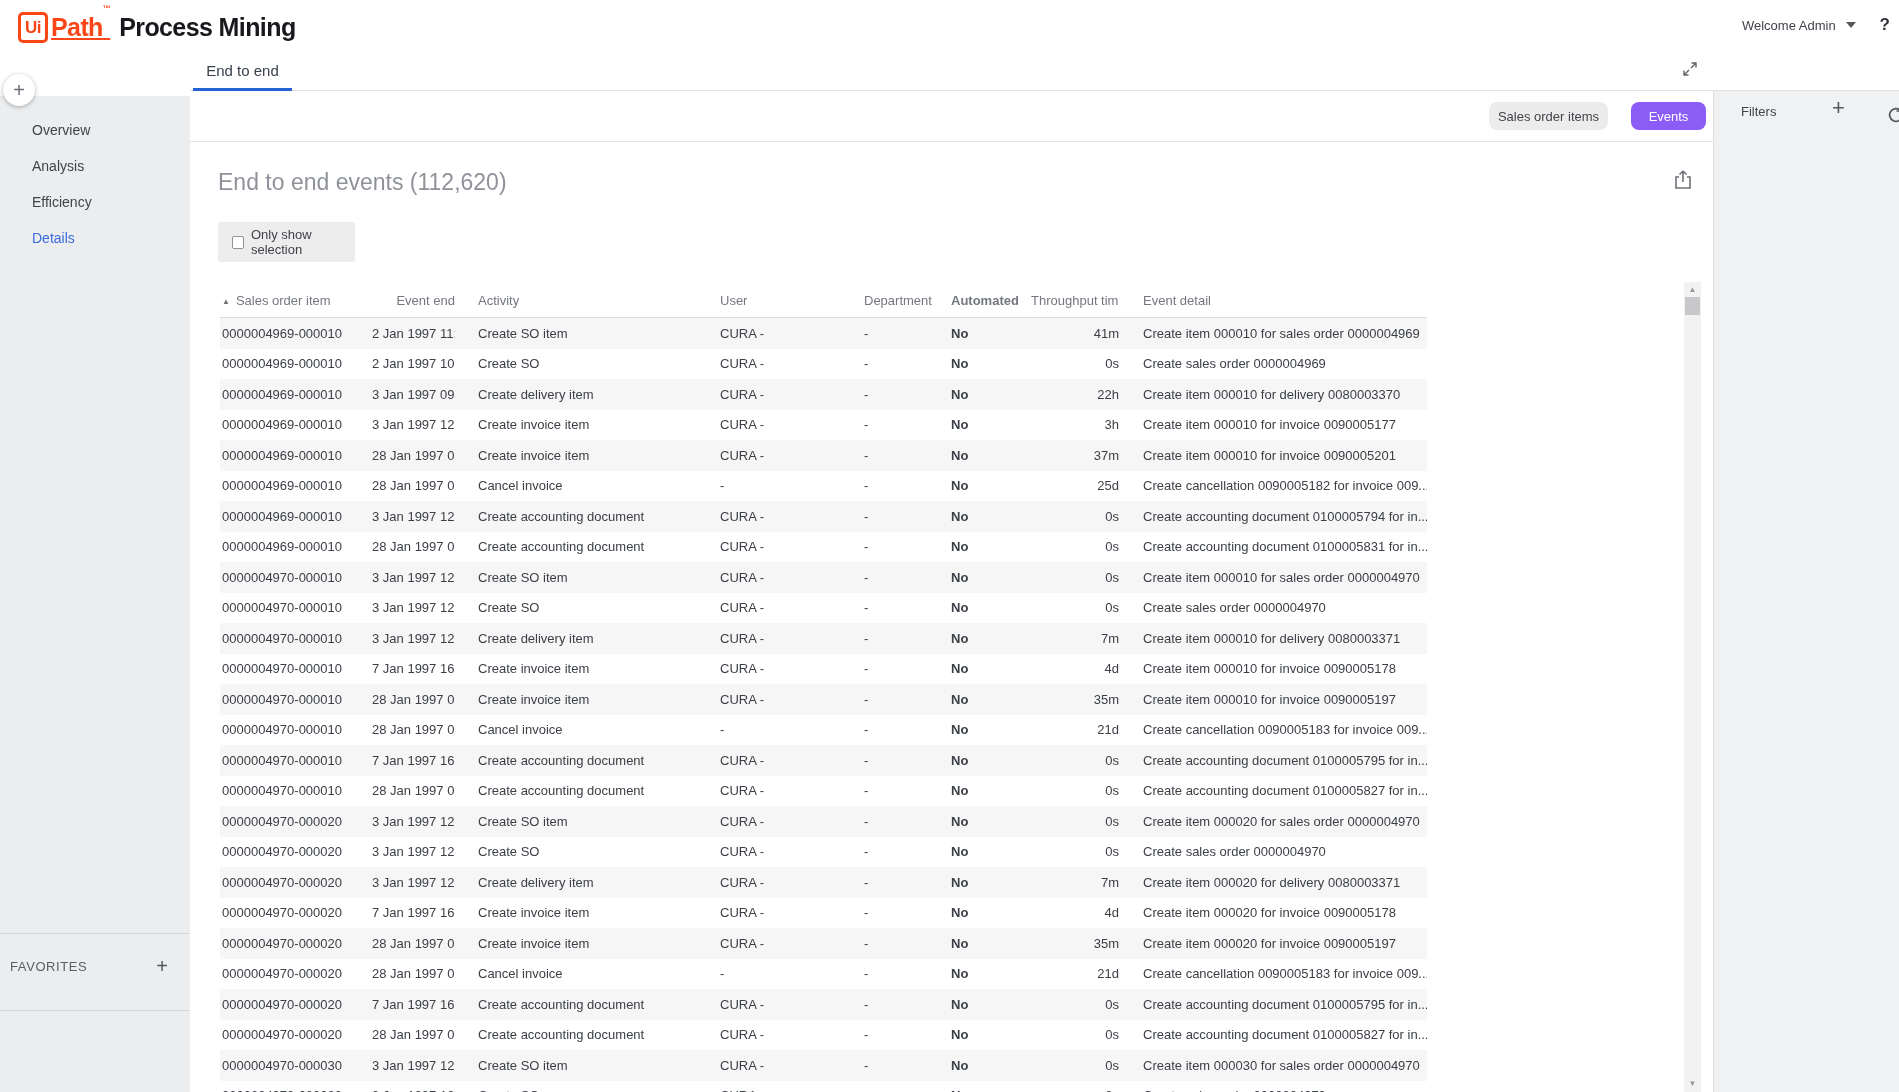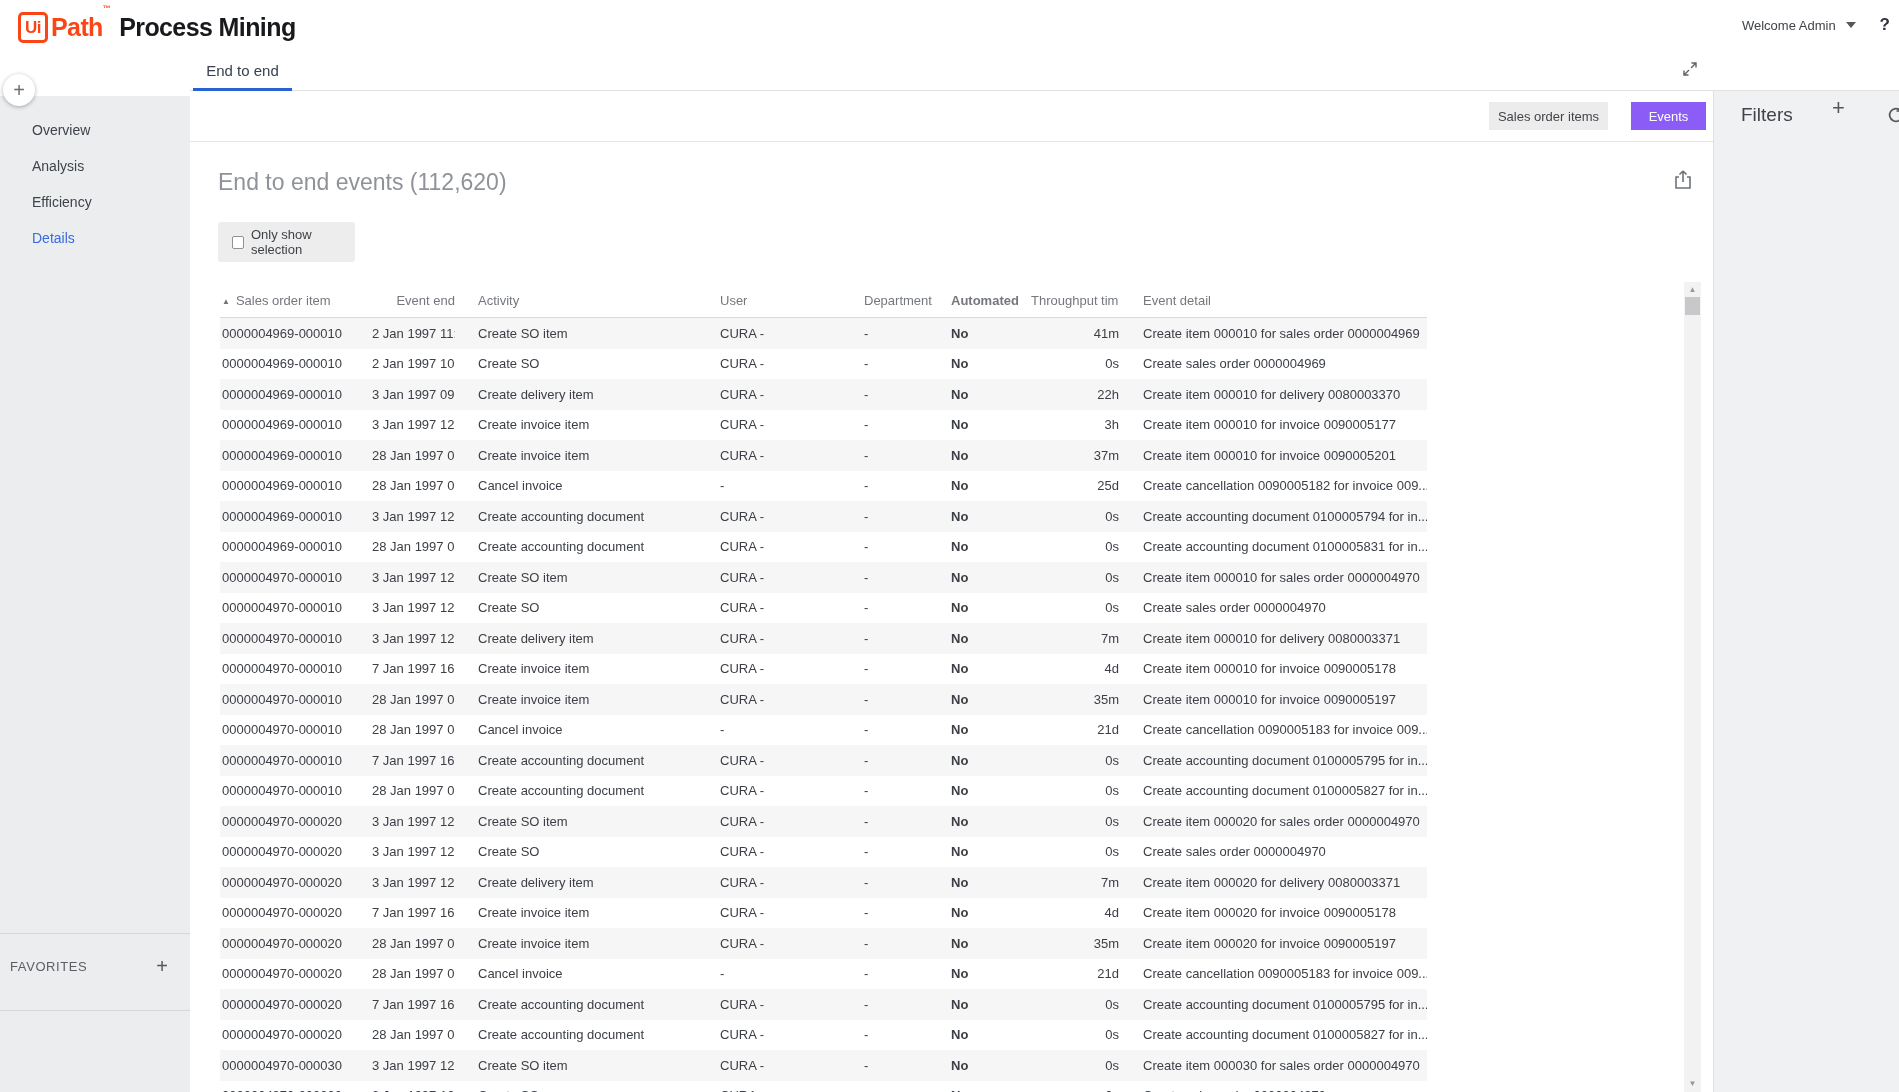--- a/index.html
+++ b/index.html
@@ -5,21 +5,21 @@
   * { margin:0; padding:0; box-sizing:border-box; }
   html,body { width:1899px; height:1092px; overflow:hidden; background:#fff;
               font-family:"Liberation Sans", sans-serif; }
 
   
   #topbar { position:absolute; left:0; top:0; width:1899px; height:50px; background:#fff; z-index:30; }
   #logo { position:absolute; left:18px; top:12px; display:flex; align-items:center; }
   .logo-box { width:30px; height:31px; border:3px solid #fa4616; border-radius:5px;
               color:#fa4616; font-weight:bold; font-size:17px; display:flex;
               align-items:center; justify-content:center; letter-spacing:-0.5px; }
-  .logo-path { color:#fa4616; font-weight:bold; font-size:25px; letter-spacing:-0.6px; margin-left:3px; }
+  .logo-path { color:#fa4616; font-weight:bold; font-size:25px; letter-spacing:-0.6px; margin-left:3px;text-decoration:underline; }
   .logo-tm { color:#fa4616; font-size:8px; vertical-align:top; position:relative; top:-9px; }
   .logo-product { color:#17191c; font-weight:bold; font-size:25px; letter-spacing:-0.6px; margin-left:9px; }
   #topbar-right { position:absolute; right:9px; top:0; height:50px; display:flex; align-items:center; }
   .welcome { font-size:13px; color:#3f434a; }
   .caret-down { width:0; height:0; border-left:5px solid transparent; border-right:5px solid transparent;
                 border-top:6px solid #54575c; margin-left:10px; }
   .help-q { font-size:17px; font-weight:bold; color:#2f3338; margin-left:24px; cursor:default; }
 
   
   #tabbar-border { position:absolute; left:190px; top:90px; width:1709px; height:1px; background:#e1e2e4; }
@@ -37,21 +37,21 @@
                padding-left:32px; font-size:14px; color:#3f434a; cursor:pointer; }
   .side-item.active { color:#3b6be0; }
   .fav-line { position:absolute; left:0; width:190px; height:1px; background:#d5d7d9; }
   #fav-row { position:absolute; left:0; top:947px; width:190px; height:38px; display:flex; align-items:center; }
   #fav-label { font-size:13px; letter-spacing:.6px; color:#5b5e63; margin-left:10px; }
   #fav-add { margin-left:auto; margin-right:22px; font-size:20px; color:#54575c; }
 
   
   #main { position:absolute; left:190px; top:91px; width:1523px; height:1001px; background:#fff; overflow:hidden; }
   #toolbar-divider { position:absolute; left:0; top:50px; width:1523px; height:1px; background:#e4e5e6; }
-  .view-btn { position:absolute; top:11px; height:28px; border-radius:0; font-size:13px;
+  .view-btn { position:absolute; top:11px; height:28px; border-radius:8px; font-size:13px;
               display:flex; align-items:center; justify-content:center; cursor:pointer; }
   .view-btn.plain { background:#ececed; color:#424449; }
   .view-btn.active { background:#8b5cf6; color:#fff; }
   #btn-salesorders { left:1299px; width:119px; }
   #btn-events { left:1441px; width:75px; }
 
   #content-title { position:absolute; left:28px; top:78px; font-size:23px; color:#8f9399; }
   #export-btn { position:absolute; left:1480px; top:76px; width:26px; height:26px; }
 
   #selection-chip { position:absolute; left:28px; top:131px; width:137px; height:40px;
@@ -81,21 +81,21 @@
   
   #vscroll { position:absolute; left:1494px; top:191px; width:17px; height:810px; background:#f2f2f3; }
   #vscroll .arrow { position:absolute; left:0; width:17px; height:16px; text-align:center;
                     font-size:8px; color:#94979b; line-height:16px; }
   #vscroll .arrow.down { bottom:0; }
   #vscroll-thumb { position:absolute; left:1px; top:15px; width:15px; height:18px; background:#c8c8ca; }
 
   
   #rightpanel { position:absolute; left:1713px; top:91px; width:186px; height:1001px;
                 background:#f0f1f2; border-left:1px solid #e0e0e0; }
-  #filters-title { position:absolute; left:27px; top:13px; font-size:19px; color:#40444a; }
+  #filters-title { position:absolute; left:27px; top:13px; font-size:13px; color:#40444a; }
   #filters-add { position:absolute; left:118px; top:4px; font-size:22px; color:#54575c; }
   #filters-reset { position:absolute; left:172px; top:14px; width:20px; height:20px; }
 
   svg { display:block; }
 </style>
 </head>
 <body>
 
 <div id="topbar">
   <div id="logo">

